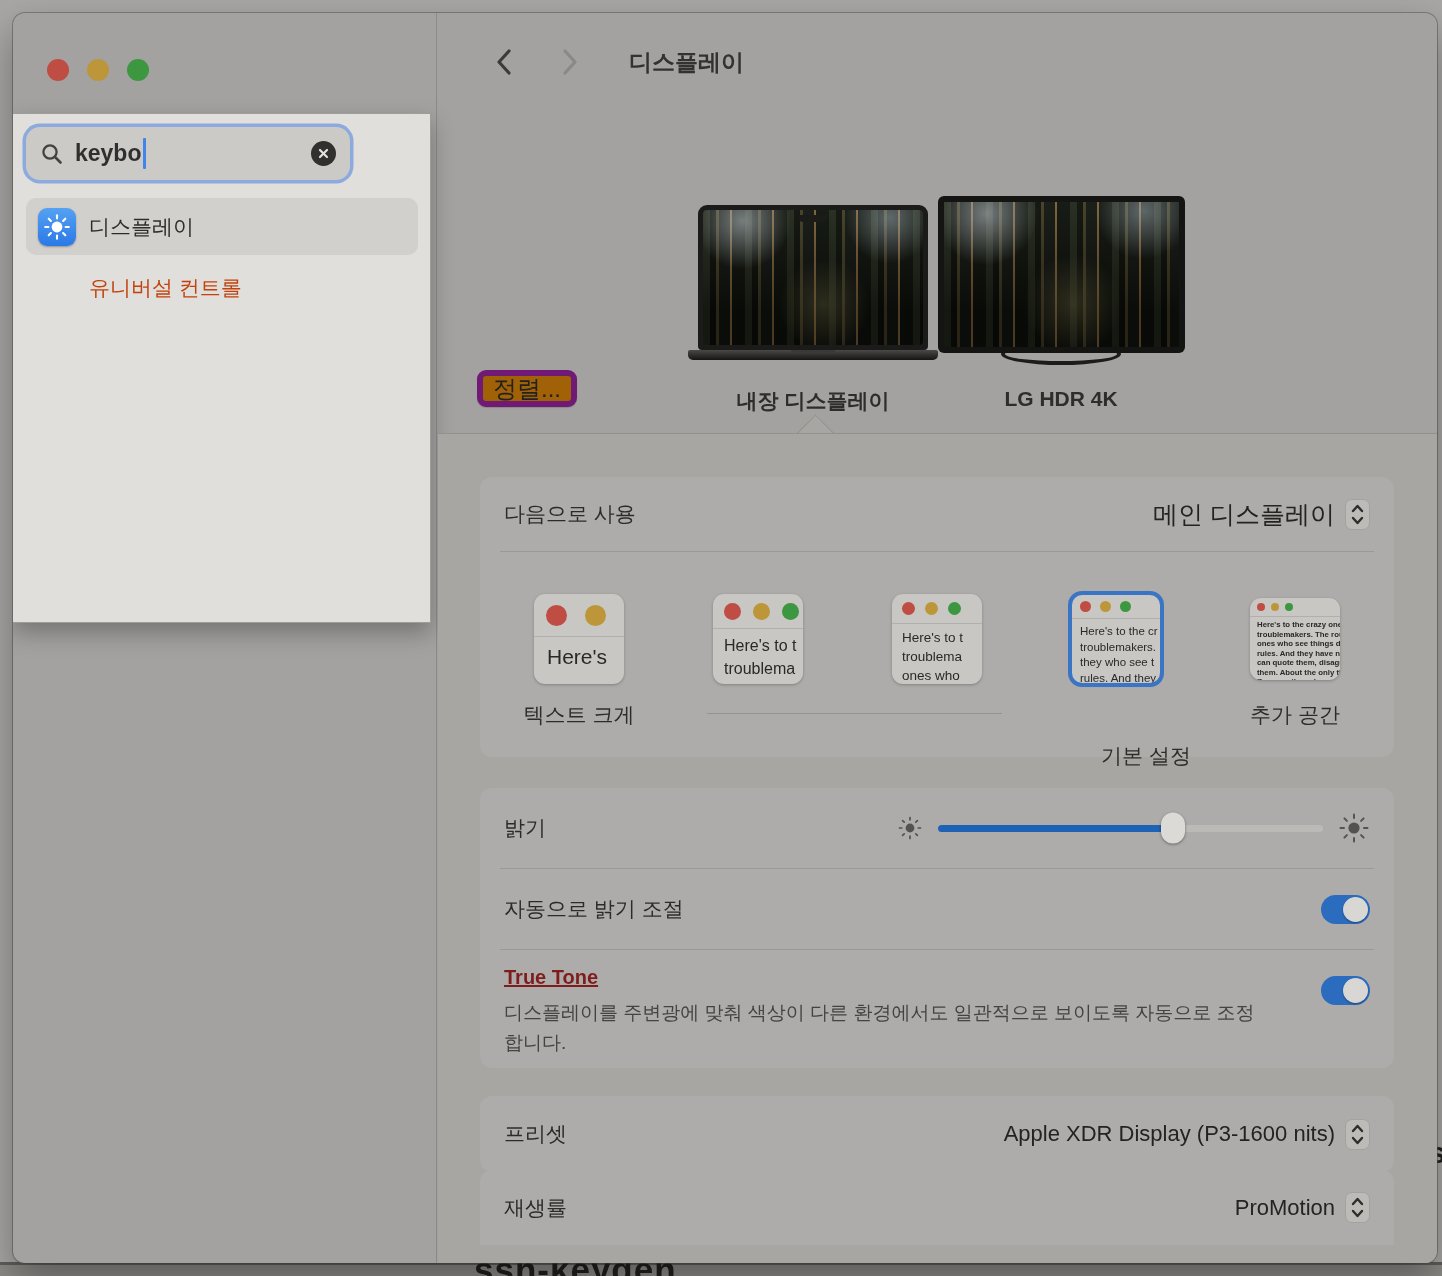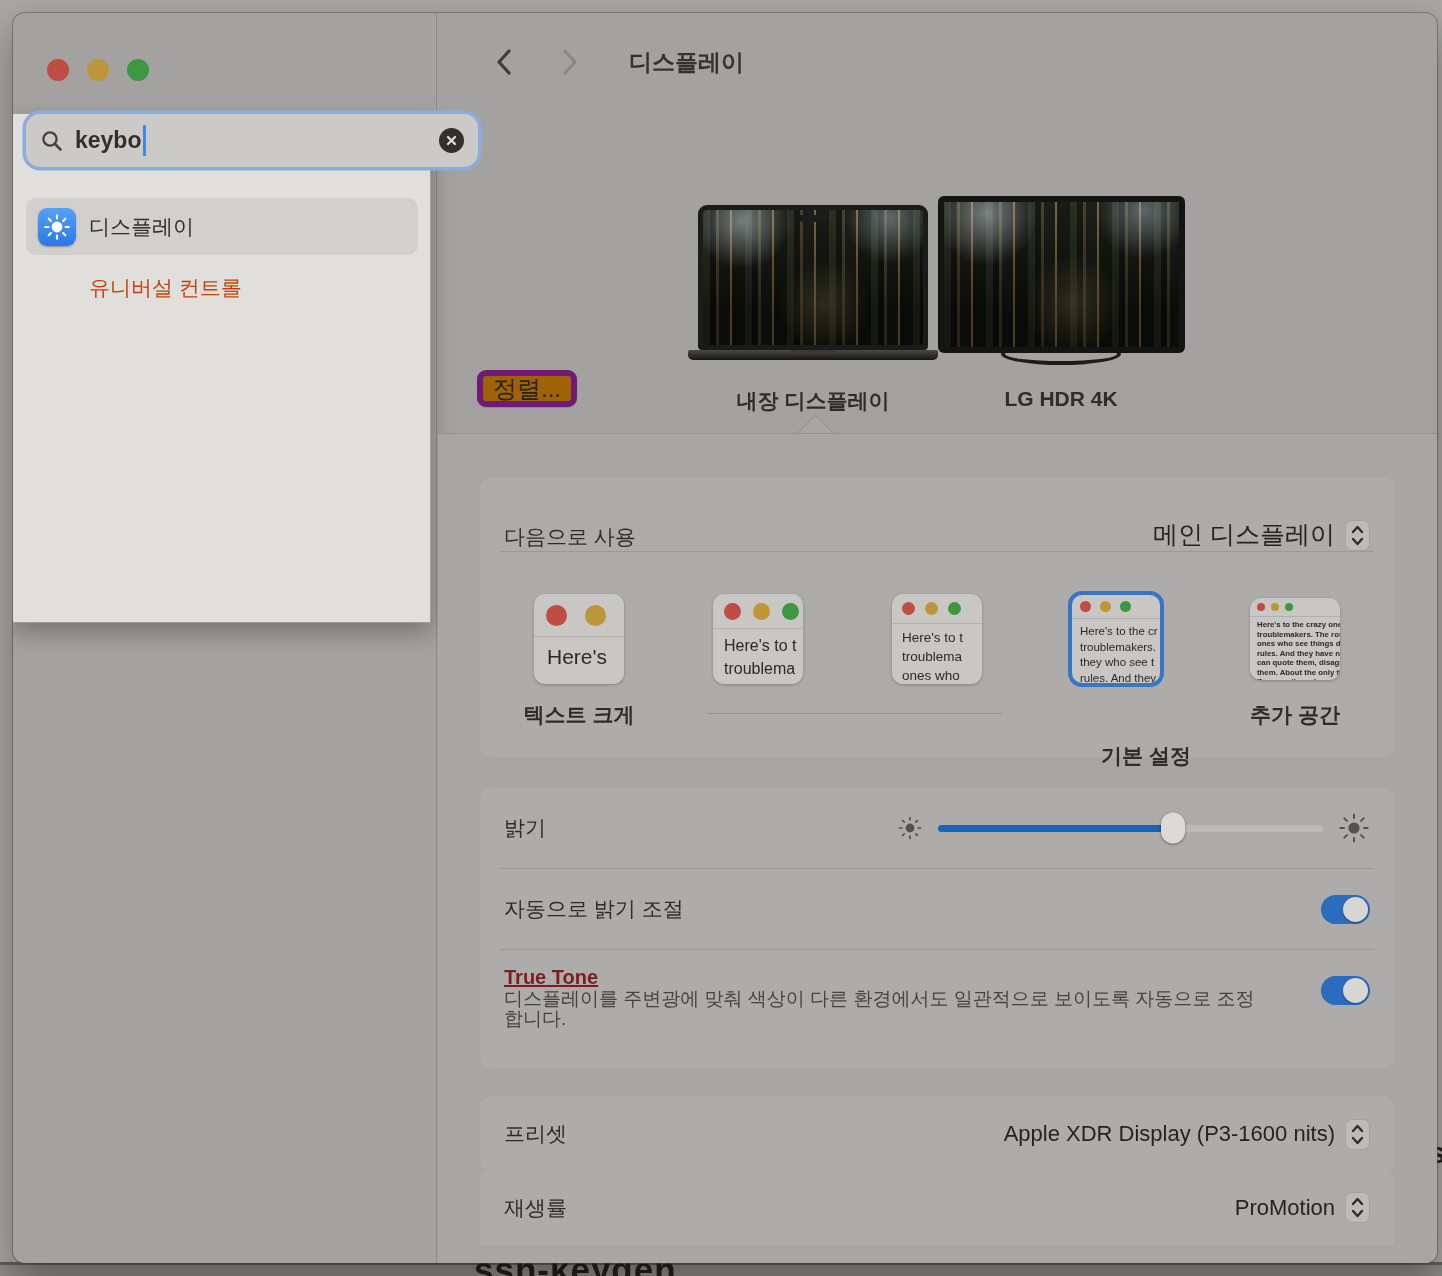--- a/index.html
+++ b/index.html
@@ -26,21 +26,21 @@
     border-right:1px solid #8b8a88; }
   .traffic { position:absolute; left:34px; top:46px; display:flex; gap:18px; }
   .traffic span { width:22px; height:22px; border-radius:50%; display:block; }
   .dot-red { background:#bf4d43; }
   .dot-yellow { background:#bd9639; }
   .dot-green { background:#3d9740; }
 
   .search-dropdown { position:absolute; left:0; top:100px; width:418px; height:510px;
     background:#e0dfdc; border:1px solid #9e9d9a; border-left:none;
     box-shadow:0 10px 22px rgba(0,0,0,.28); }
-  .search-field { position:absolute; left:13px; top:0; width:452px; height:53px;
+  .search-field { position:absolute; left:13px; top:13px; width:324px; height:53px;
     background:#cbcac7; border-radius:14px; box-shadow:0 0 0 3.5px #8caade;
     display:flex; align-items:center; padding:0 14px; }
   .search-field svg.mag { flex:0 0 auto; }
   .search-text { font-size:23px; font-weight:bold; color:#302f2d; margin-left:11px; }
   .caret { width:3px; height:31px; background:#3f86e8; margin-left:2px; border-radius:1px; }
   .clear-btn { margin-left:auto; width:25px; height:25px; border-radius:50%;
     background:#31302e; display:flex; align-items:center; justify-content:center; }
 
   .result-selected { position:absolute; left:13px; top:84px; width:392px; height:57px;
     background:#d1d0cd; border-radius:10px; display:flex; align-items:center; padding:0 12px; }
@@ -105,21 +105,21 @@
   .row { display:flex; align-items:center; padding:0 24px; }
   .row .label { font-size:21px; color:#2c2b29; }
   .row .spacer { flex:1; }
   .row .value { font-size:25px; color:#242321; }
 
   .stepper { width:25px; height:31px; margin-left:10px; border-radius:7px;
     background:#bcbbb8; border:1px solid #a3a2a0; display:flex; flex-direction:column;
     align-items:center; justify-content:center; }
 
   #card-use { top:43px; height:280px; }
-  #row-use { height:74px;align-items:flex-end; }
+  #row-use { height:74px; }
 
   .thumb { position:absolute; top:117px; width:90px; height:90px; background:#c8c7c4;
     border-radius:11px; overflow:hidden; box-shadow:0 1px 3px rgba(0,0,0,.25); }
   .thumb .bar { display:flex; align-items:center; border-bottom:1px solid #b1b0ad; }
   .thumb .dots { display:flex; }
   .thumb .dots span { border-radius:50%; flex:0 0 auto; }
   .thumb .txt { color:#2a2927; font-weight:500; }
   .thumb .txt div { white-space:nowrap; overflow:hidden; }
   .t1 { left:54px; } .t2 { left:233px; } .t3 { left:412px; } .t4 { left:591px; } .t5 { left:770px; }
   .t1 .bar { height:43px; padding-left:12px; } .t1 .dots { gap:18px; } .t1 .dots span { width:21px; height:21px; }
@@ -130,36 +130,36 @@
   .t3 .txt { font-size:13.5px; padding:5px 0 0 10px; line-height:1.4; }
   .t4 .bar { height:25px; padding-left:9px; } .t4 .dots { gap:9px; } .t4 .dots span { width:11px; height:11px; }
   .t4 .txt { font-size:11.5px; padding:5px 0 0 9px; line-height:1.35; }
   .t4 { outline:4px solid #3a74c4; outline-offset:-1px; }
   .t5 { top:121px; width:90px; height:82px; }
   .t5 .bar { height:19px; padding-left:7px; } .t5 .dots { gap:6px; } .t5 .dots span { width:8px; height:8px; }
   .t5 .txt { font-size:7.8px; padding:3px 0 0 7px; line-height:1.22; font-weight:bold; }
 
   .scale-track { position:absolute; left:227px; top:236px; width:295px; border-top:1.5px solid #949391; }
   .scale-label { position:absolute; top:224px; width:160px; text-align:center;
-    font-size:21px; font-weight:bold; color:#2d2c29; }
+    font-size:21px; font-weight:normal; color:#2d2c29; }
   .sl1 { left:19px; } .sl4 { left:586px;margin-top:41px; } .sl5 { left:735px; }
 
   #card-bright { top:354px; height:280px; }
   #row-brightness { height:80px; }
   .slider-wrap { display:flex; align-items:center; gap:15px; margin-left:auto; }
   .slider-track { position:relative; width:385px; height:7px; background:#bbbab7;
     border-radius:4px; }
   .slider-fill { position:relative; height:7px; background:#1d62b4; border-radius:4px 0 0 4px; }
   .slider-knob { position:absolute; right:-12px; top:50%; transform:translateY(-50%);
     width:24px; height:31px; background:#dbdad7; border-radius:12px;
     box-shadow:0 1px 3px rgba(0,0,0,.4); }
   #row-auto { height:80px; }
   #row-truetone { align-items:flex-start; padding-top:16px; }
   .tt-title { font-size:20px; font-weight:bold; color:#7f1d1d;text-decoration:underline; }
-  .tt-desc { font-size:19px; color:#444341; line-height:20px; width:760px; }
+  .tt-desc { font-size:19px; color:#444341; line-height:30px; width:760px; margin-top:9px; }
 
   .toggle { width:49px; height:29px; border-radius:15px; background:#2c6cbf;
     position:relative; flex:0 0 auto; }
   .toggle .knob { position:absolute; right:2px; top:2px; width:25px; height:25px;
     border-radius:50%; background:#d8d7d4; box-shadow:0 1px 2px rgba(0,0,0,.35); }
 
   #card-preset { top:662px; height:76px; }
   #card-refresh { top:736px; height:75px; border-radius:12px 12px 0 0;text-align:center; }
   #row-preset, #row-refresh { height:100%; }
   #row-preset .value, #row-refresh .value { font-size:22px;margin-left:40px; }

